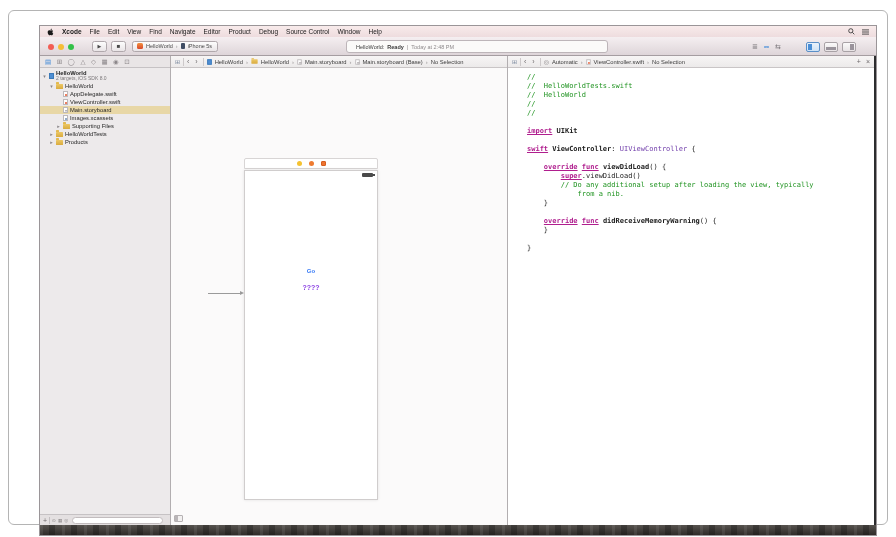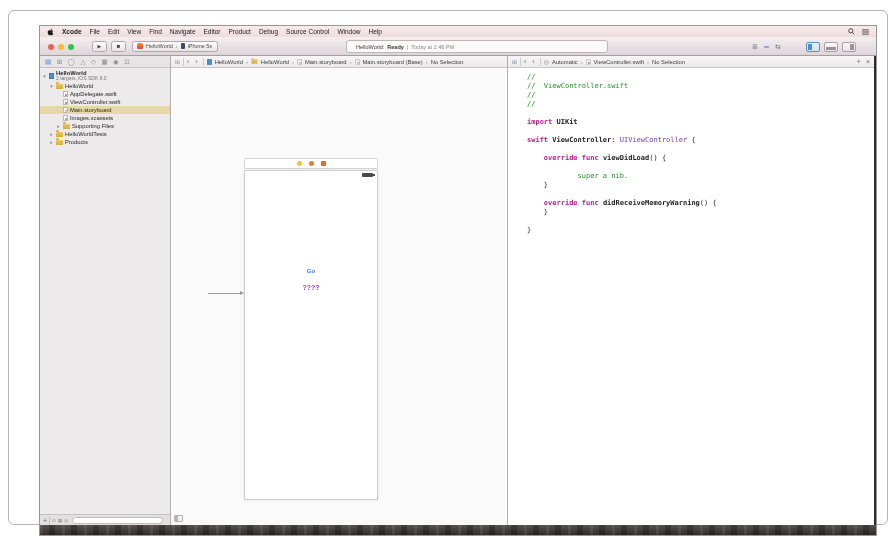--- a/index.html
+++ b/index.html
@@ -133,21 +133,21 @@
   .outline-toggle{position:absolute;left:3px;bottom:3px;width:9px;height:7px;background:#f2f0f0;
     border:1px solid #b5b1b3;border-radius:1px;}
   .outline-toggle i{position:absolute;left:0;top:0;bottom:0;width:3px;background:#b9b5b7;display:block;}
 
   
   .code-editor{flex:1;position:relative;background:#fff;overflow:hidden;}
   .code{position:absolute;left:0;right:0;top:12px;bottom:0;padding:5px 0 0 19px;
     font-family:"DejaVu Sans Mono",monospace;font-size:7px;line-height:9px;color:var(--plain);}
   .cl{height:9px;white-space:pre;}
   .tk-com{color:var(--comment);}
-  .tk-kw{color:var(--keyword);font-weight:bold;}
+  .tk-kw{color:var(--keyword);font-weight:bold;text-decoration:underline;}
   .tk-ty{color:var(--type);}
   .tk-pl{color:var(--plain);}
   .tk-decl{color:var(--plain);font-weight:bold;}
   .screen-edge{width:2px;background:#2c2c2e;}
 
   
   .dockstrip{position:absolute;left:0;bottom:0;right:0;height:10px;
     background:linear-gradient(#56524e,#2f2c29);}
   .dockstrip::after{content:"";position:absolute;inset:0;
     background:repeating-linear-gradient(90deg,rgba(255,255,255,0.08) 0 3px,transparent 3px 9px,
@@ -362,31 +362,33 @@
               <span class="jsep">›</span>
               <span class="jlabel">No Selection</span>
             </span>
           <span class="jb-right">
             <span>+</span>
             <span>×</span>
           </span>
         </div>
         <div class="code" id="code-lines">
             <div class="cl"><span class="tk-com">//</span></div>
-            <div class="cl"><span class="tk-com">//  ViewController.swift</span></div>
+            <div class="cl"><span class="tk-com">//  HelloWorldTests.swift</span></div>
+            <div class="cl"><span class="tk-com">//  HelloWorld</span></div>
             <div class="cl"><span class="tk-com">//</span></div>
             <div class="cl"><span class="tk-com">//</span></div>
             <div class="cl"></div>
             <div class="cl"><span class="tk-kw">import</span><span class="tk-pl"> </span><span class="tk-decl">UIKit</span></div>
             <div class="cl"></div>
             <div class="cl"><span class="tk-kw">swift</span><span class="tk-pl"> </span><span class="tk-decl">ViewController</span><span class="tk-pl">: </span><span class="tk-ty">UIViewController</span><span class="tk-pl"> {</span></div>
             <div class="cl"></div>
             <div class="cl"><span class="tk-pl">    </span><span class="tk-kw">override</span><span class="tk-pl"> </span><span class="tk-kw">func</span><span class="tk-pl"> </span><span class="tk-decl">viewDidLoad</span><span class="tk-pl">() {</span></div>
-            <div class="cl"><span class="tk-pl">        </span></div>
-            <div class="cl"><span class="tk-pl">            </span><span class="tk-com">super a nib.</span></div>
+            <div class="cl"><span class="tk-pl">        </span><span class="tk-kw">super</span><span class="tk-pl">.viewDidLoad()</span></div>
+            <div class="cl"><span class="tk-pl">        </span><span class="tk-com">// Do any additional setup after loading the view, typically</span></div>
+            <div class="cl"><span class="tk-pl">            </span><span class="tk-com">from a nib.</span></div>
             <div class="cl"><span class="tk-pl">    }</span></div>
             <div class="cl"></div>
             <div class="cl"><span class="tk-pl">    </span><span class="tk-kw">override</span><span class="tk-pl"> </span><span class="tk-kw">func</span><span class="tk-pl"> </span><span class="tk-decl">didReceiveMemoryWarning</span><span class="tk-pl">() {</span></div>
             <div class="cl"><span class="tk-pl">    }</span></div>
             <div class="cl"></div>
             <div class="cl"><span class="tk-pl">}</span></div>
           </div>
       </div>
 
       <div class="screen-edge"></div>

